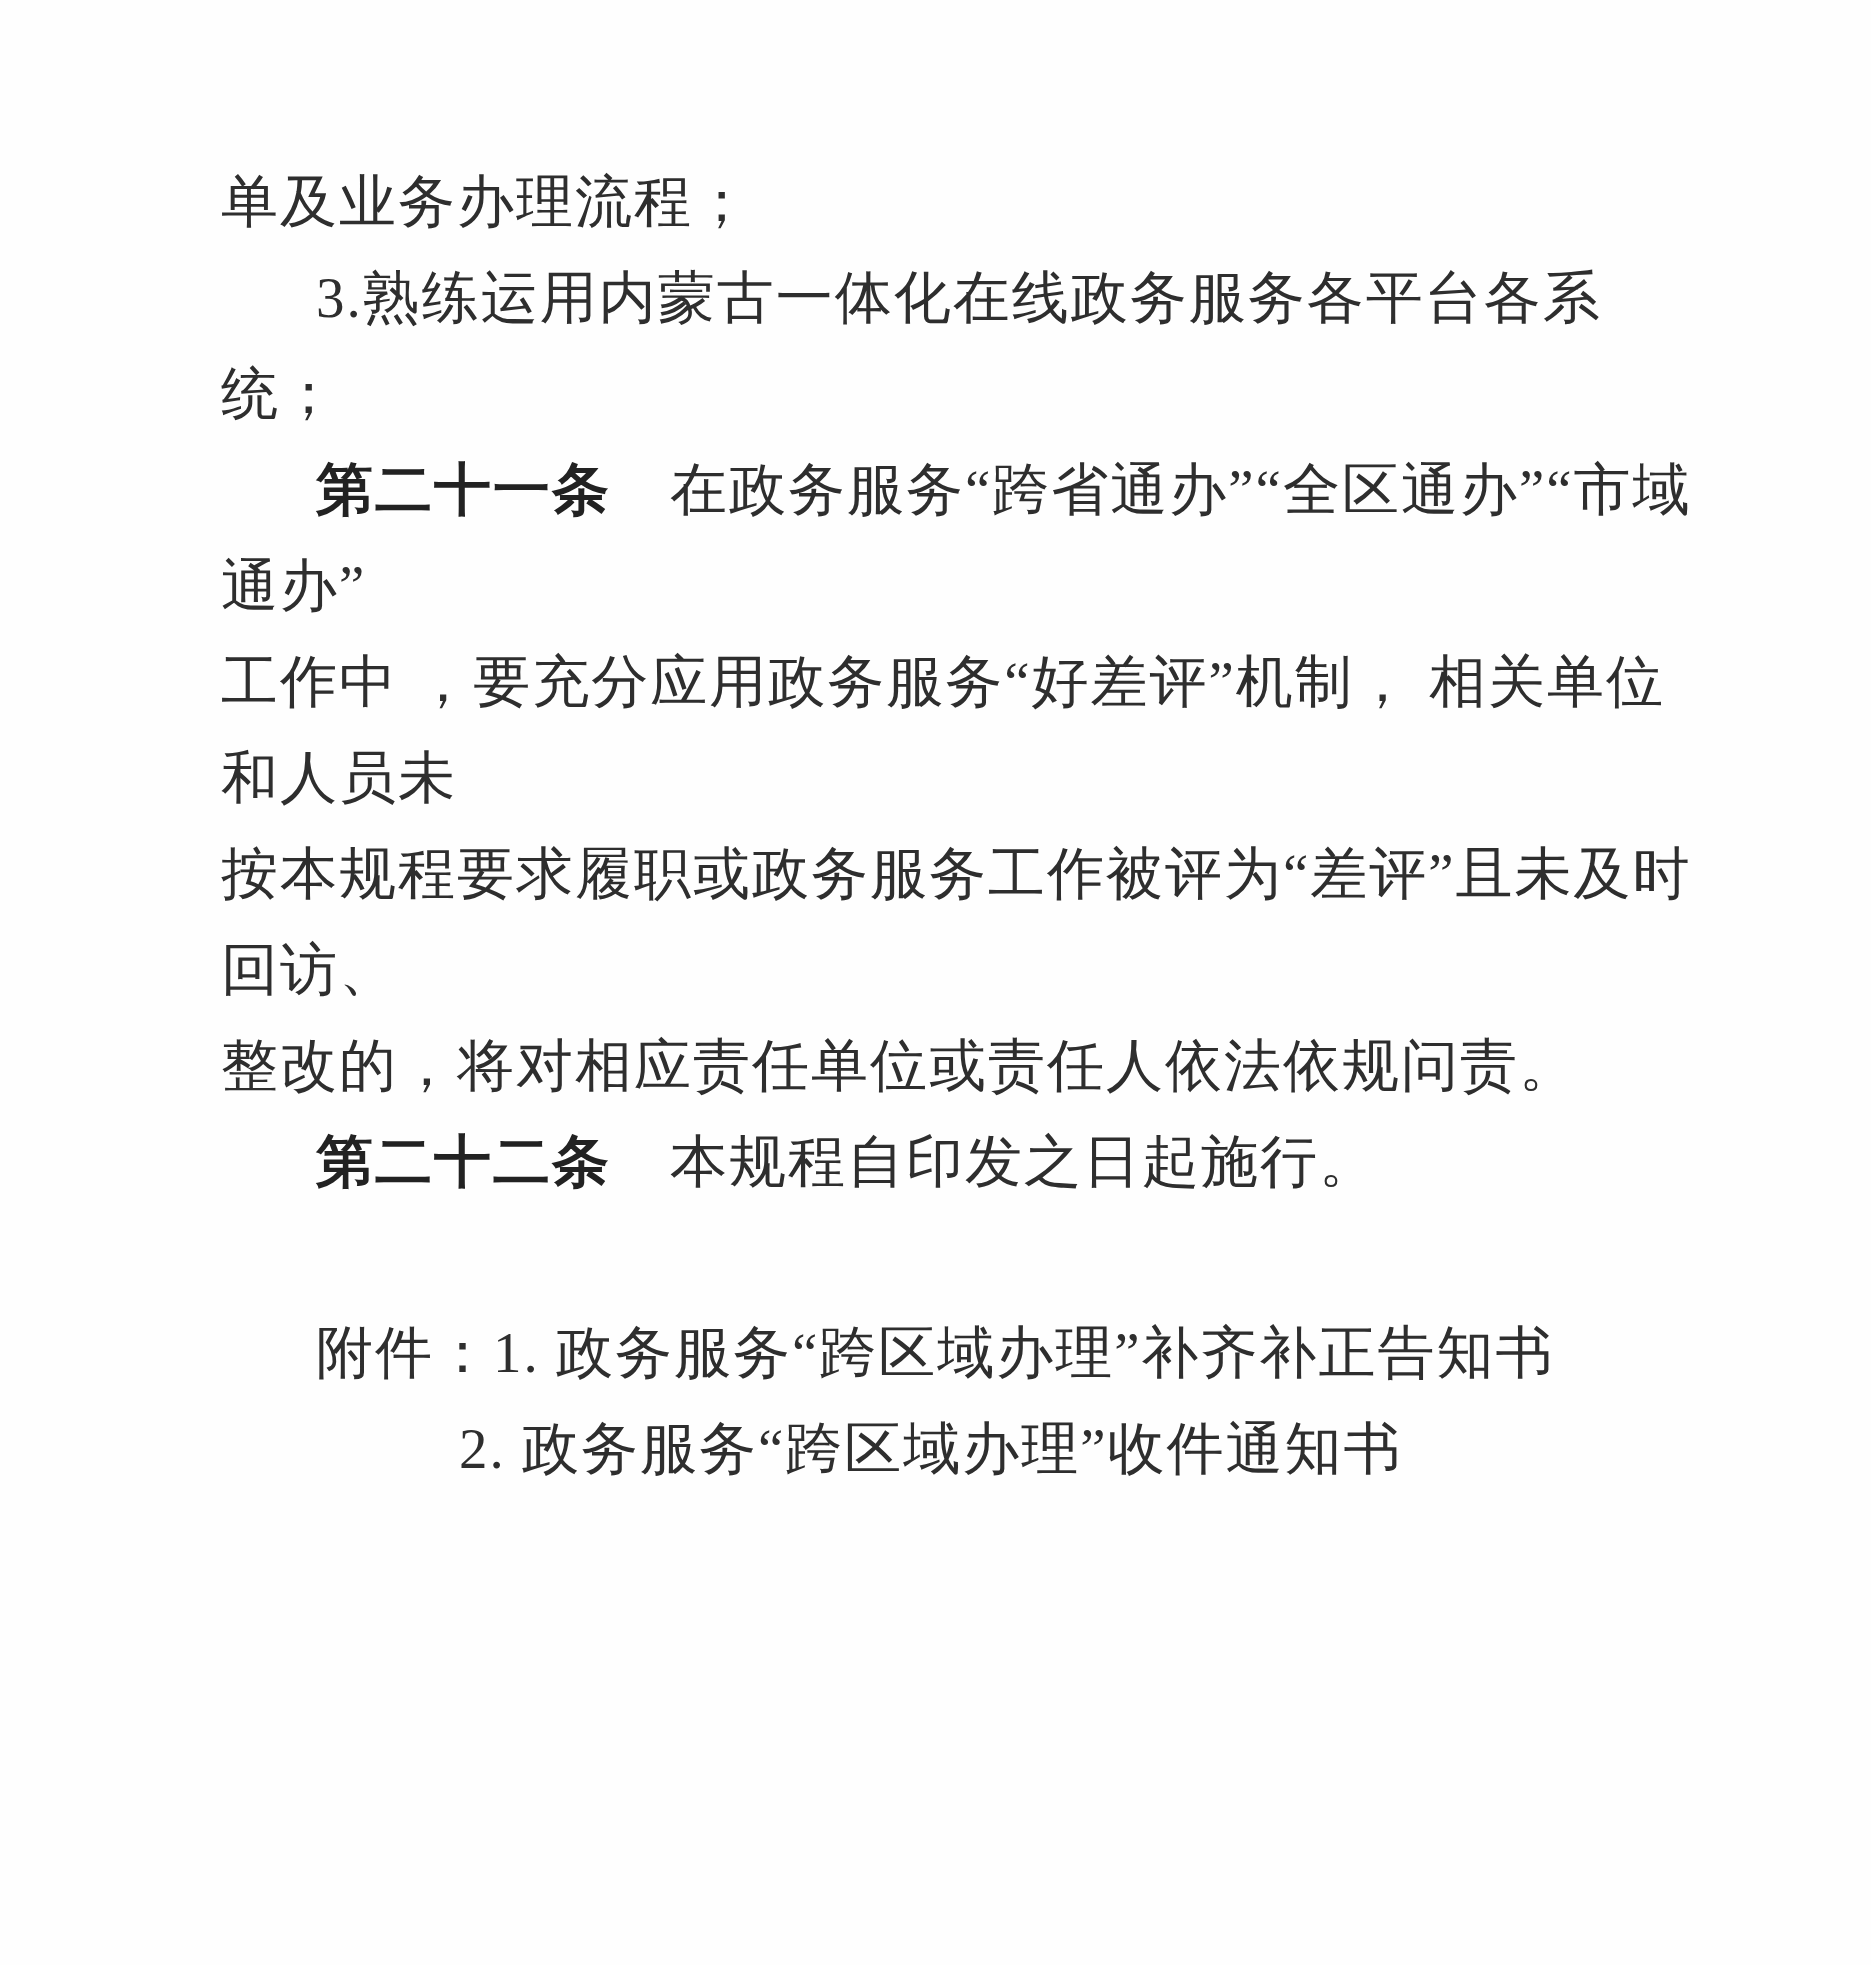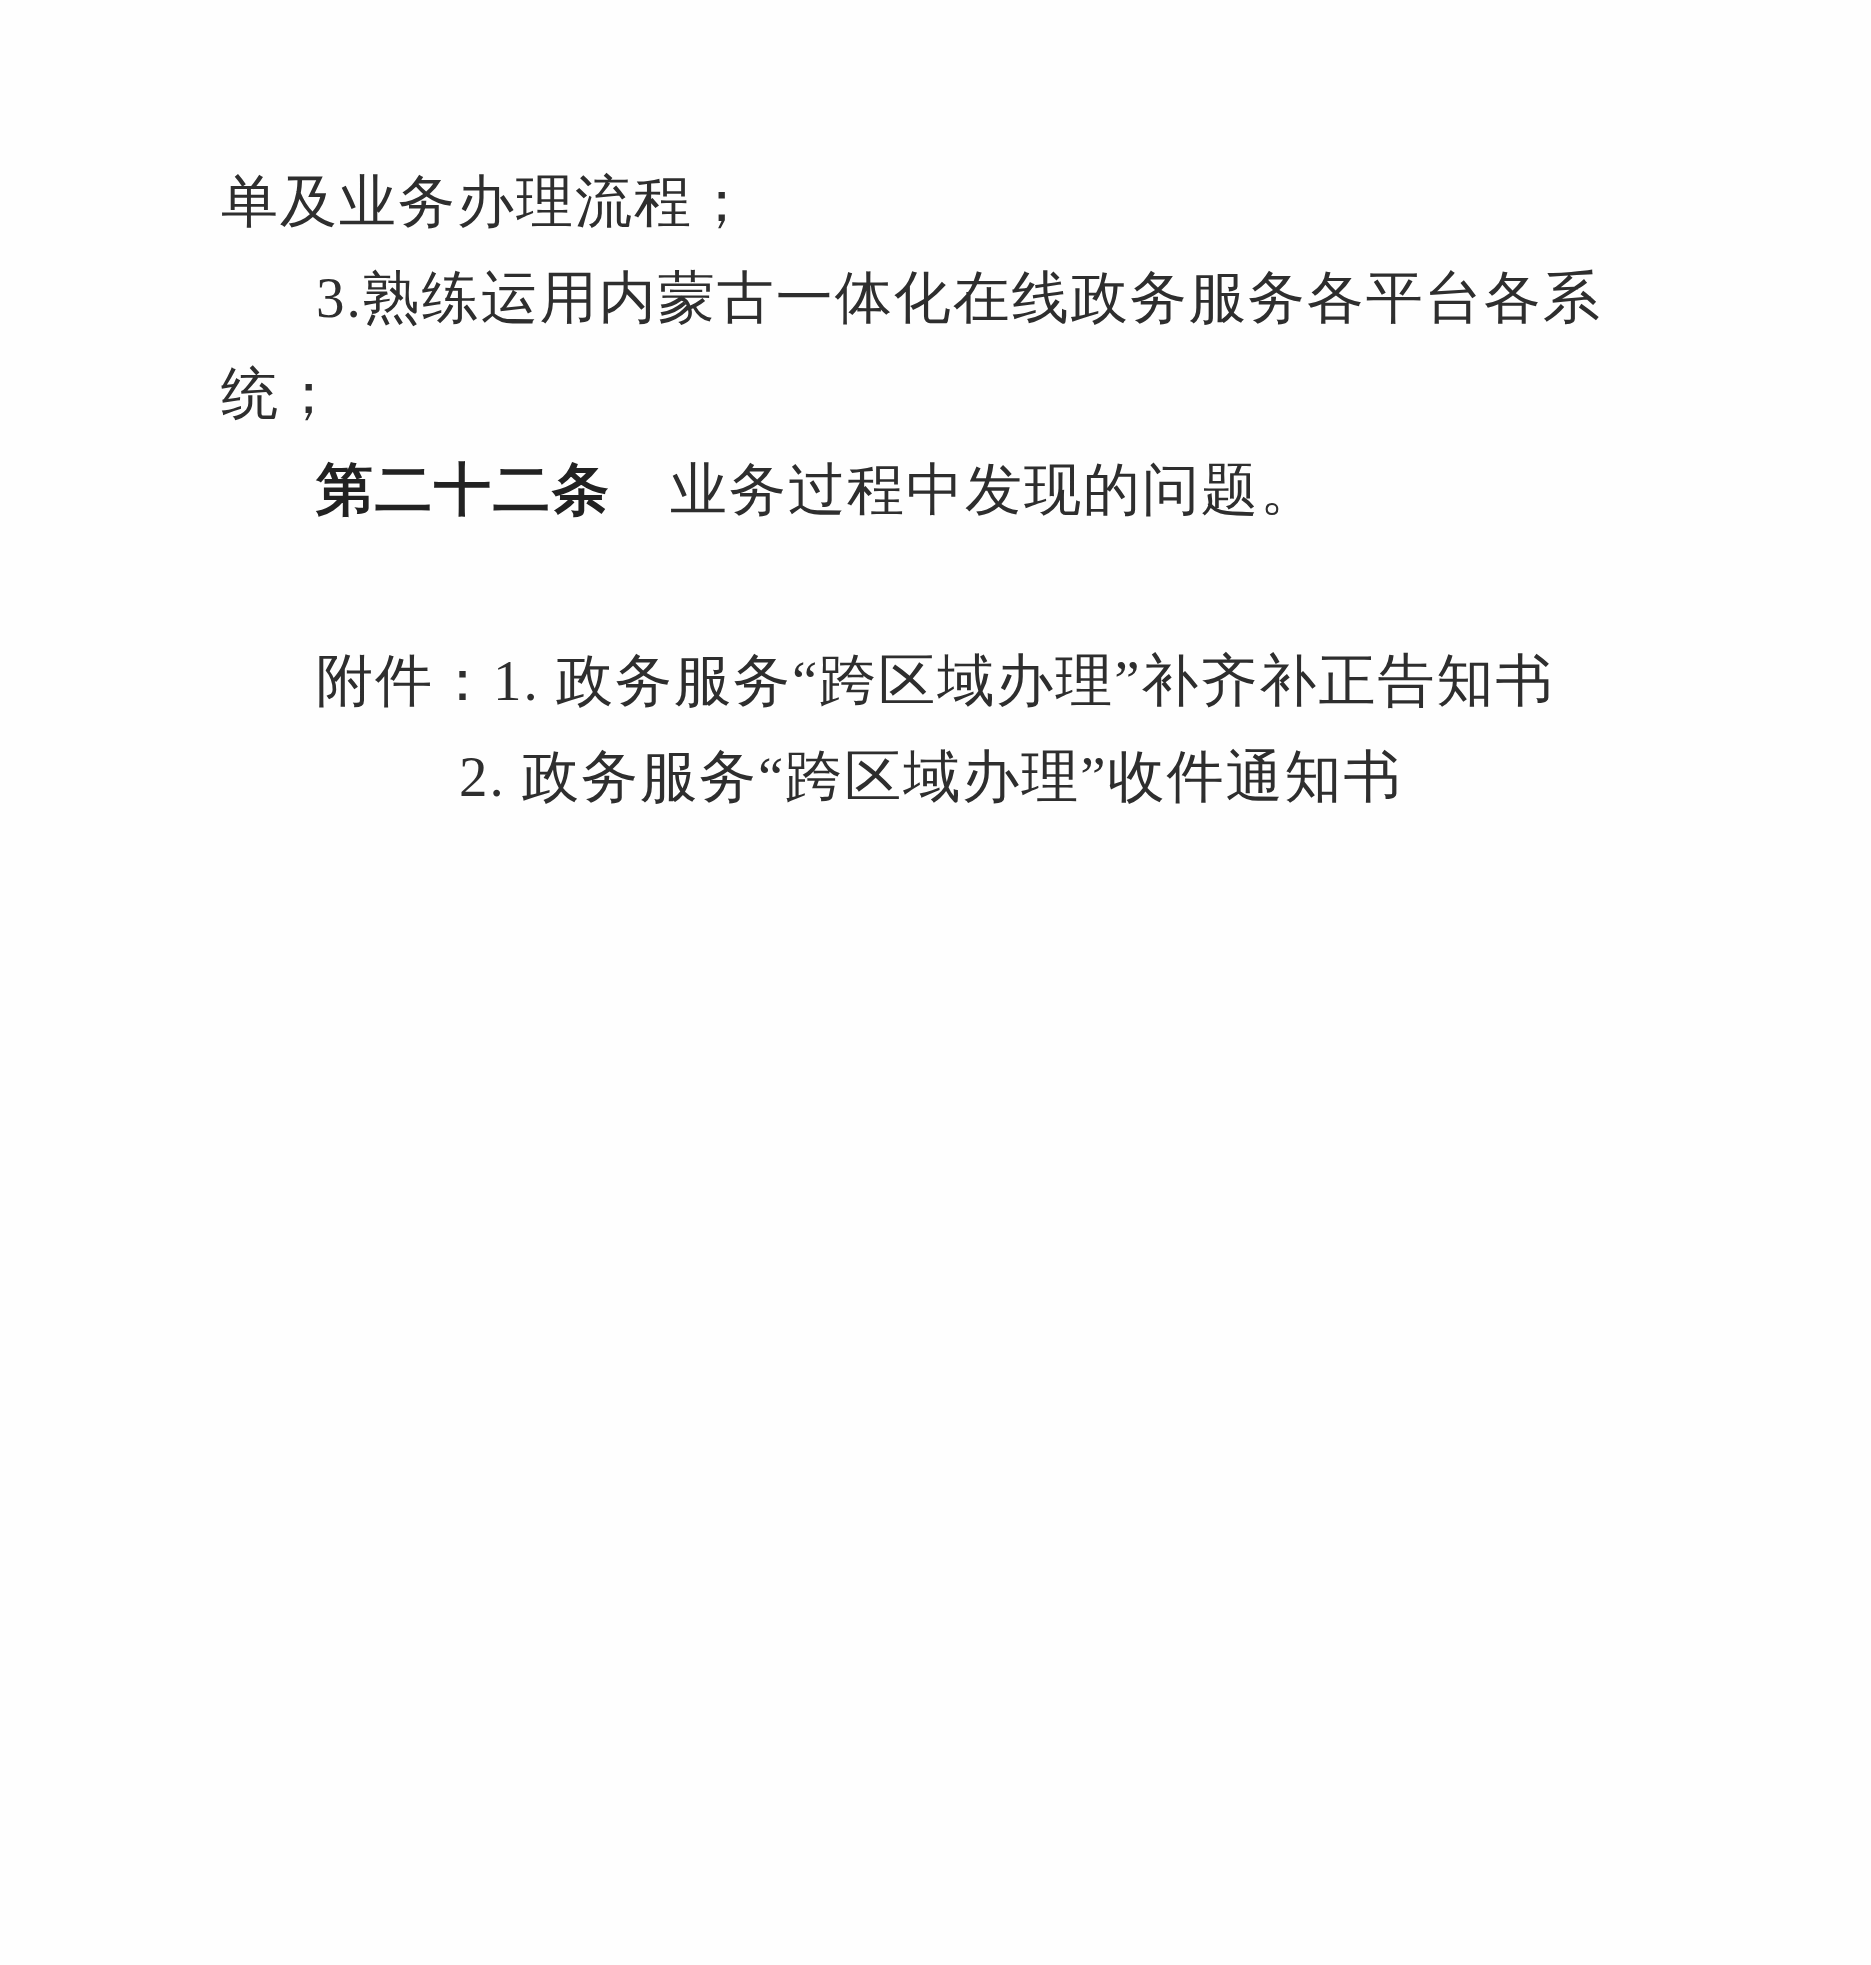--- a/index.html
+++ b/index.html
@@ -62,23 +62,27 @@
 <div class="page">
   <div class="content">
 
     <p>单及业务办理流程；</p>
 
     <p class="indent">3.熟练运用内蒙古一体化在线政务服务各平台各系统；</p>
 
 
 
 
+    <p class="indent"><b class="art-num">第二十一条</b><span>　在政务服务“跨省通办”“全区通办”“市域通办”
+工作中 ，要充分应用政务服务“好差评”机制， 相关单位和人员未
+按本规程要求履职或政务服务工作被评为“差评”且未及时回访、
+整改的，将对相应责任单位或责任人依法依规问责。</span></p>
 
 
-    <p class="indent"><b class="art-num">第二十二条</b><span>　业务过程中发现的问题。</span></p>
+    <p class="indent"><b class="art-num">第二十二条</b><span>　本规程自印发之日起施行。</span></p>
 
 
     <div class="attachments">
       <p class="indent"><span>附件：</span><span>1. 政务服务“跨区域办理”补齐补正告知书</span></p>
       <p class="attach-line-2"><span>2. 政务服务“跨区域办理”收件通知书</span></p>
     </div>
 
   </div>
 </div>
 

